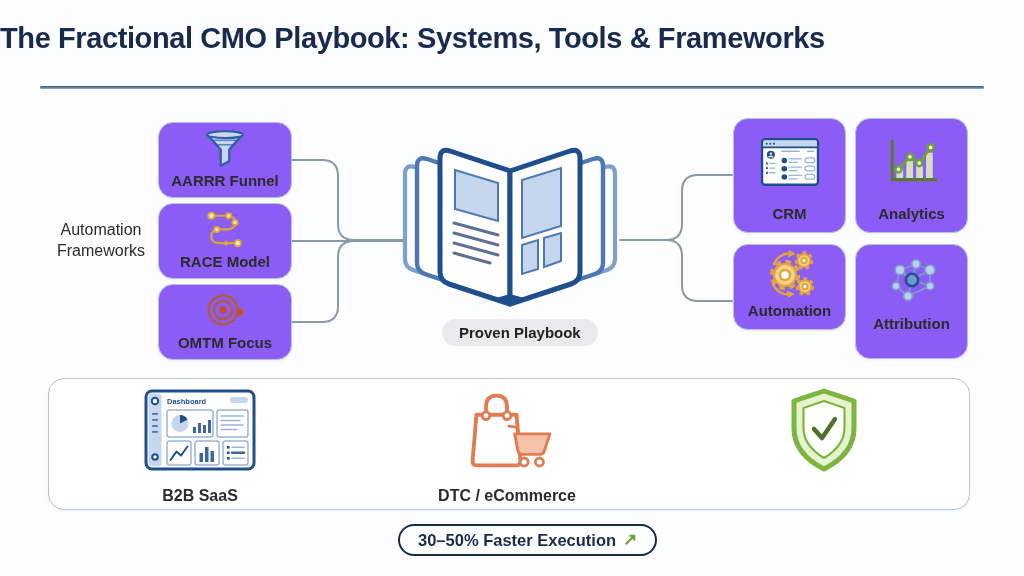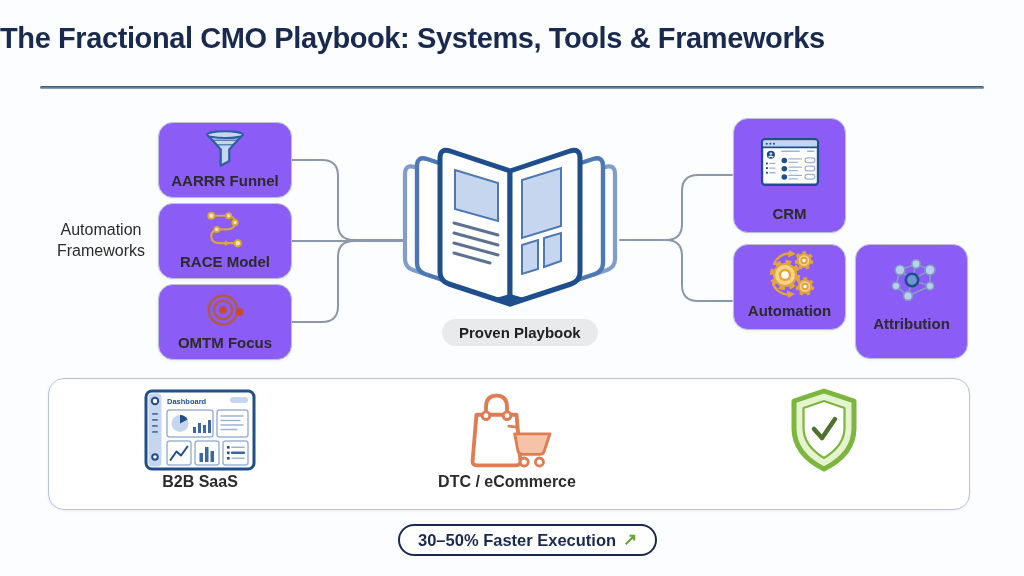--- a/index.html
+++ b/index.html
@@ -9,21 +9,21 @@
   .connectors{position:absolute;left:0;top:0;pointer-events:none}
   .card{position:absolute;background:#8b5cf6;border:1.6px solid var(--c-card_border);border-radius:15px;box-shadow:0 1px 3px rgba(70,90,120,.10);display:flex;flex-direction:column;align-items:center;justify-content:flex-end;padding-bottom:8px;box-sizing:border-box}
   .card .ic{flex:1;display:flex;align-items:center;justify-content:center}
   .card .lbl{font-size:15px;font-weight:600;color:var(--c-text);white-space:nowrap}
   .group-label{position:absolute;left:36px;top:219px;width:130px;text-align:center;font-size:16px;line-height:21px;font-weight:500;color:var(--c-text)}
   .book{position:absolute;left:397px;top:128px}
   .caption-pill{position:absolute;left:442px;top:319px;background:var(--c-pill_bg);border-radius:999px;padding:5px 17px;font-size:15px;font-weight:600;color:#222;white-space:nowrap}
   .band{position:absolute;left:48px;top:378px;width:920px;height:130px;background:#fff;border:1.6px solid var(--c-card_border);border-radius:16px;box-shadow:0 1px 3px rgba(70,90,120,.08)}
   .feature{position:absolute;top:388px;width:220px;display:flex;flex-direction:column;align-items:center}
   .feature .ic{height:84px;display:flex;align-items:center;justify-content:flex-end}
-  .feature .lbl{margin-top:1px;font-size:16px;font-weight:600;color:var(--c-text);white-space:nowrap}
+  .feature .lbl{margin-top:15px;font-size:16px;font-weight:600;color:var(--c-text);white-space:nowrap}
   .footer-pill{position:absolute;left:398px;top:524px;height:32px;padding:0 18px;background:#fff;border:2px solid var(--c-title);border-radius:999px;display:flex;align-items:center;gap:7px;box-sizing:border-box}
   .footer-pill .txt{font-size:16.5px;font-weight:700;color:var(--c-title);white-space:nowrap}
   .footer-pill .arrow{font-size:17px;font-weight:700;color:var(--c-green);transform:translateY(-1px)}
   
   .conn{stroke:var(--c-connector);fill:none}
   .sn{stroke:var(--c-navy);fill:none}
   .snw{stroke:var(--c-navy);fill:#fff}
   .fbl{fill:var(--c-blue_light)}
   .fnavy{fill:var(--c-navy)}
   .sbl{stroke:var(--c-blue);fill:var(--c-blue_light)}
@@ -177,20 +177,39 @@
           <rect x="43.5" y="28" width="9.5" height="4.6" rx="2.3" class="spanel" stroke-width="1.2"></rect>
           <circle cx="23.5" cy="38.5" r="2.7" class="fnavy"></circle>
           <path d="M28,37 H40 M28,40.3 H36" class="sline" stroke-width="1.3" stroke-linecap="round"></path>
           <rect x="43.5" y="36" width="9.5" height="4.6" rx="2.3" class="spanel" stroke-width="1.2"></rect>
         </g>
       </svg>
     </div>
     <div class="lbl">CRM</div>
   </div>
 
+  <div class="card" style="left:855px;top:118px;width:113px;height:115px;padding-bottom:10px">
+    <div class="ic">
+      <svg width="54" height="48" viewBox="0 0 52 46">
+        <g class="fgrl">
+          <rect x="11" y="29" width="6.5" height="11"></rect>
+          <rect x="20.5" y="22" width="6.5" height="18"></rect>
+          <rect x="30" y="27" width="6.5" height="13"></rect>
+          <rect x="39.5" y="14" width="6.5" height="26"></rect>
+        </g>
+        <path d="M7,3 V40 H49" class="sgd" stroke-width="3" stroke-linecap="round" stroke-linejoin="round"></path>
+        <path d="M13,30 L24,18 L33,24 L44,9" class="sgr" stroke-width="2.6" stroke-linecap="round"></path>
+        <circle cx="13" cy="30" r="3" class="ngr" stroke-width="2.4"></circle>
+        <circle cx="24" cy="18" r="3" class="ngr" stroke-width="2.4"></circle>
+        <circle cx="33" cy="24" r="3" class="ngr" stroke-width="2.4"></circle>
+        <circle cx="44" cy="9" r="3" class="ngr" stroke-width="2.4"></circle>
+      </svg>
+    </div>
+    <div class="lbl">Analytics</div>
+  </div>
 
   <div class="card" style="left:733px;top:244px;width:113px;height:86px;padding-bottom:10px">
     <div class="ic">
       <svg width="54" height="50" viewBox="0 0 52 50">
         <path d="M10,15 A16,16 0 0 1 25,4.5" class="sa" stroke-width="2.4" stroke-linecap="round"></path>
         <polygon points="25,1 32,5 24,8.5" class="famber"></polygon>
         <circle cx="21" cy="26" r="12" class="sa" stroke-width="6.5" stroke-dasharray="5.2 4.22"></circle>
         <circle cx="21" cy="26" r="11" class="saf" stroke-width="2.2"></circle>
         <circle cx="21" cy="26" r="5" class="saw" stroke-width="2.4"></circle>
         <circle cx="40" cy="11.5" r="7" class="sa" stroke-width="4.6" stroke-dasharray="3.2 3.08"></circle>

